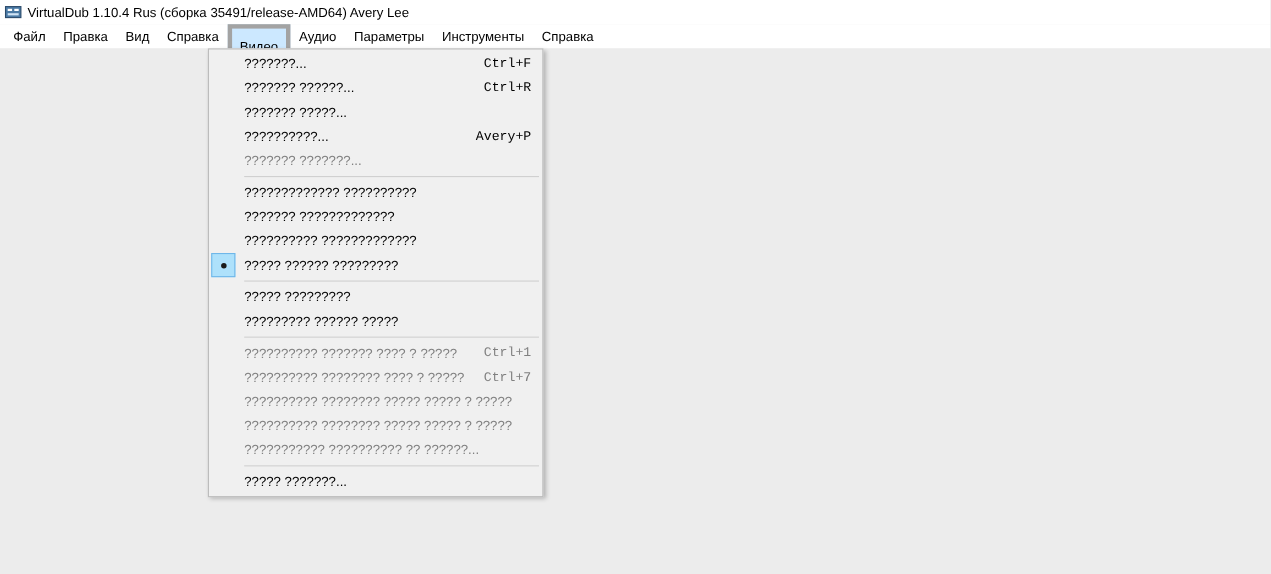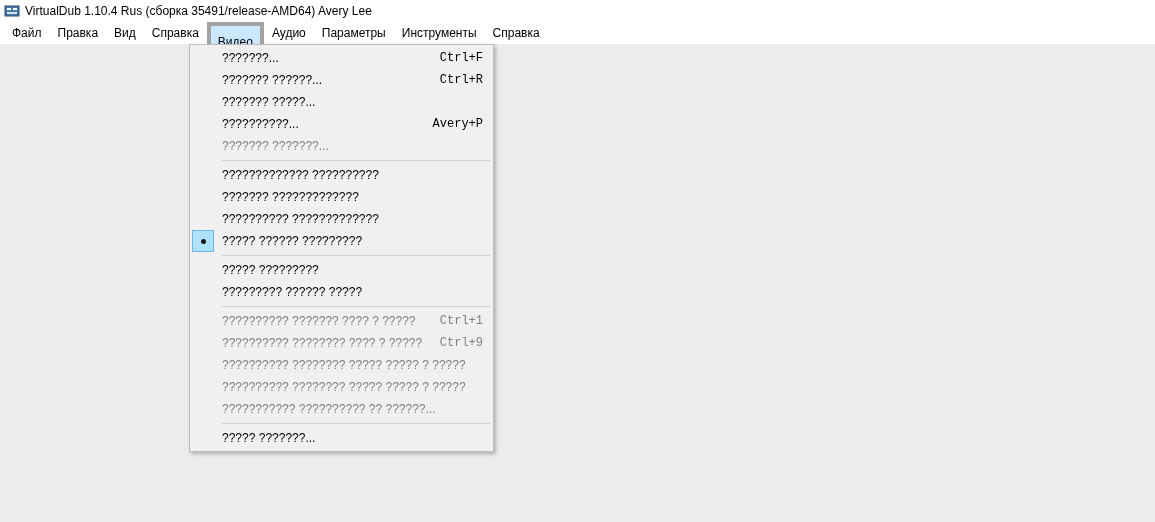--- a/index.html
+++ b/index.html
@@ -158,21 +158,21 @@
       <div class="dd-item">
         <span>????????? ?????? ?????</span>
       </div>
       <div class="dd-sep"></div>
       <div class="dd-item disabled">
         <span>?????????? ??????? ???? ? ?????</span>
         <span class="shortcut">Ctrl+1</span>
       </div>
       <div class="dd-item disabled">
         <span>?????????? ???????? ???? ? ?????</span>
-        <span class="shortcut">Ctrl+9</span>
+        <span class="shortcut">Ctrl+7</span>
       </div>
       <div class="dd-item disabled">
         <span>?????????? ???????? ????? ????? ? ?????</span>
       </div>
       <div class="dd-item disabled">
         <span>?????????? ???????? ????? ????? ? ?????</span>
       </div>
       <div class="dd-item disabled">
         <span>??????????? ?????????? ?? ??????...</span>
       </div>

